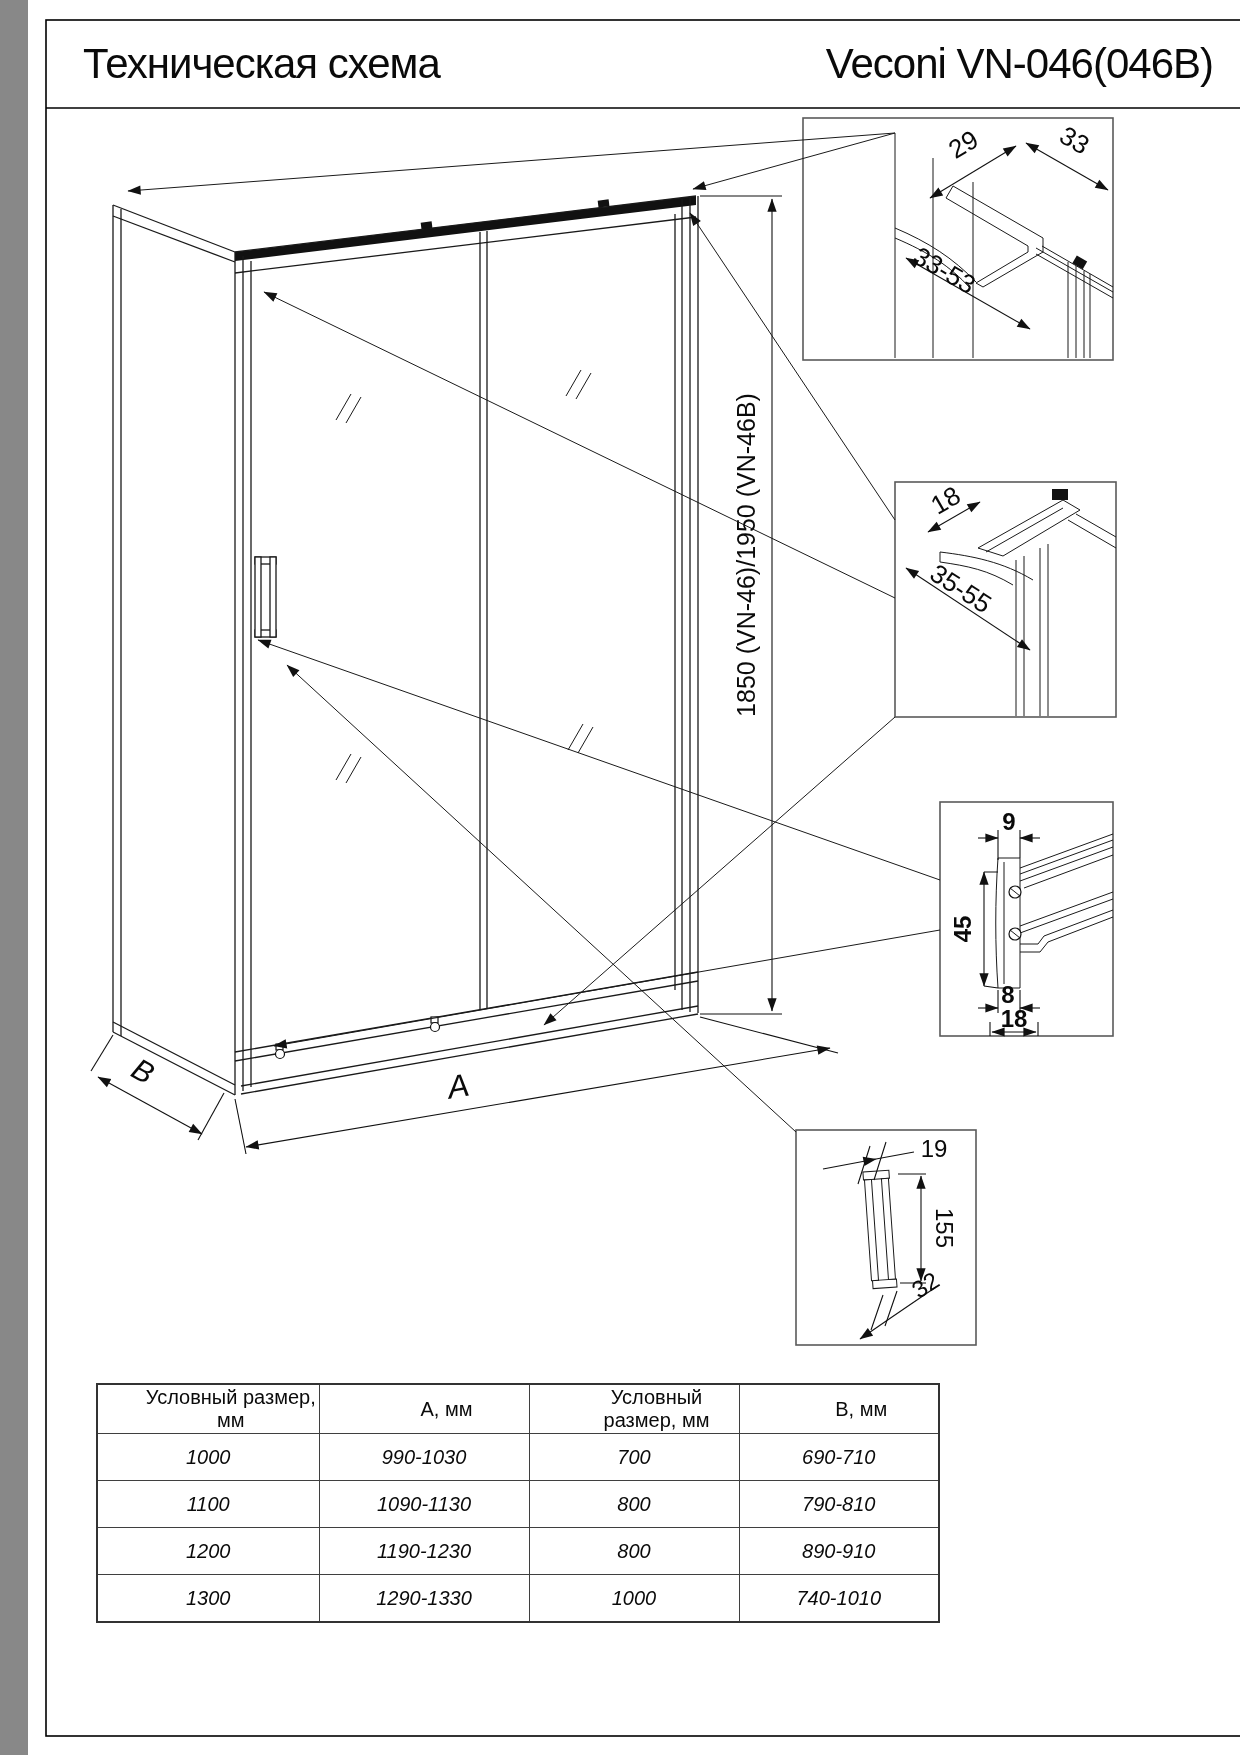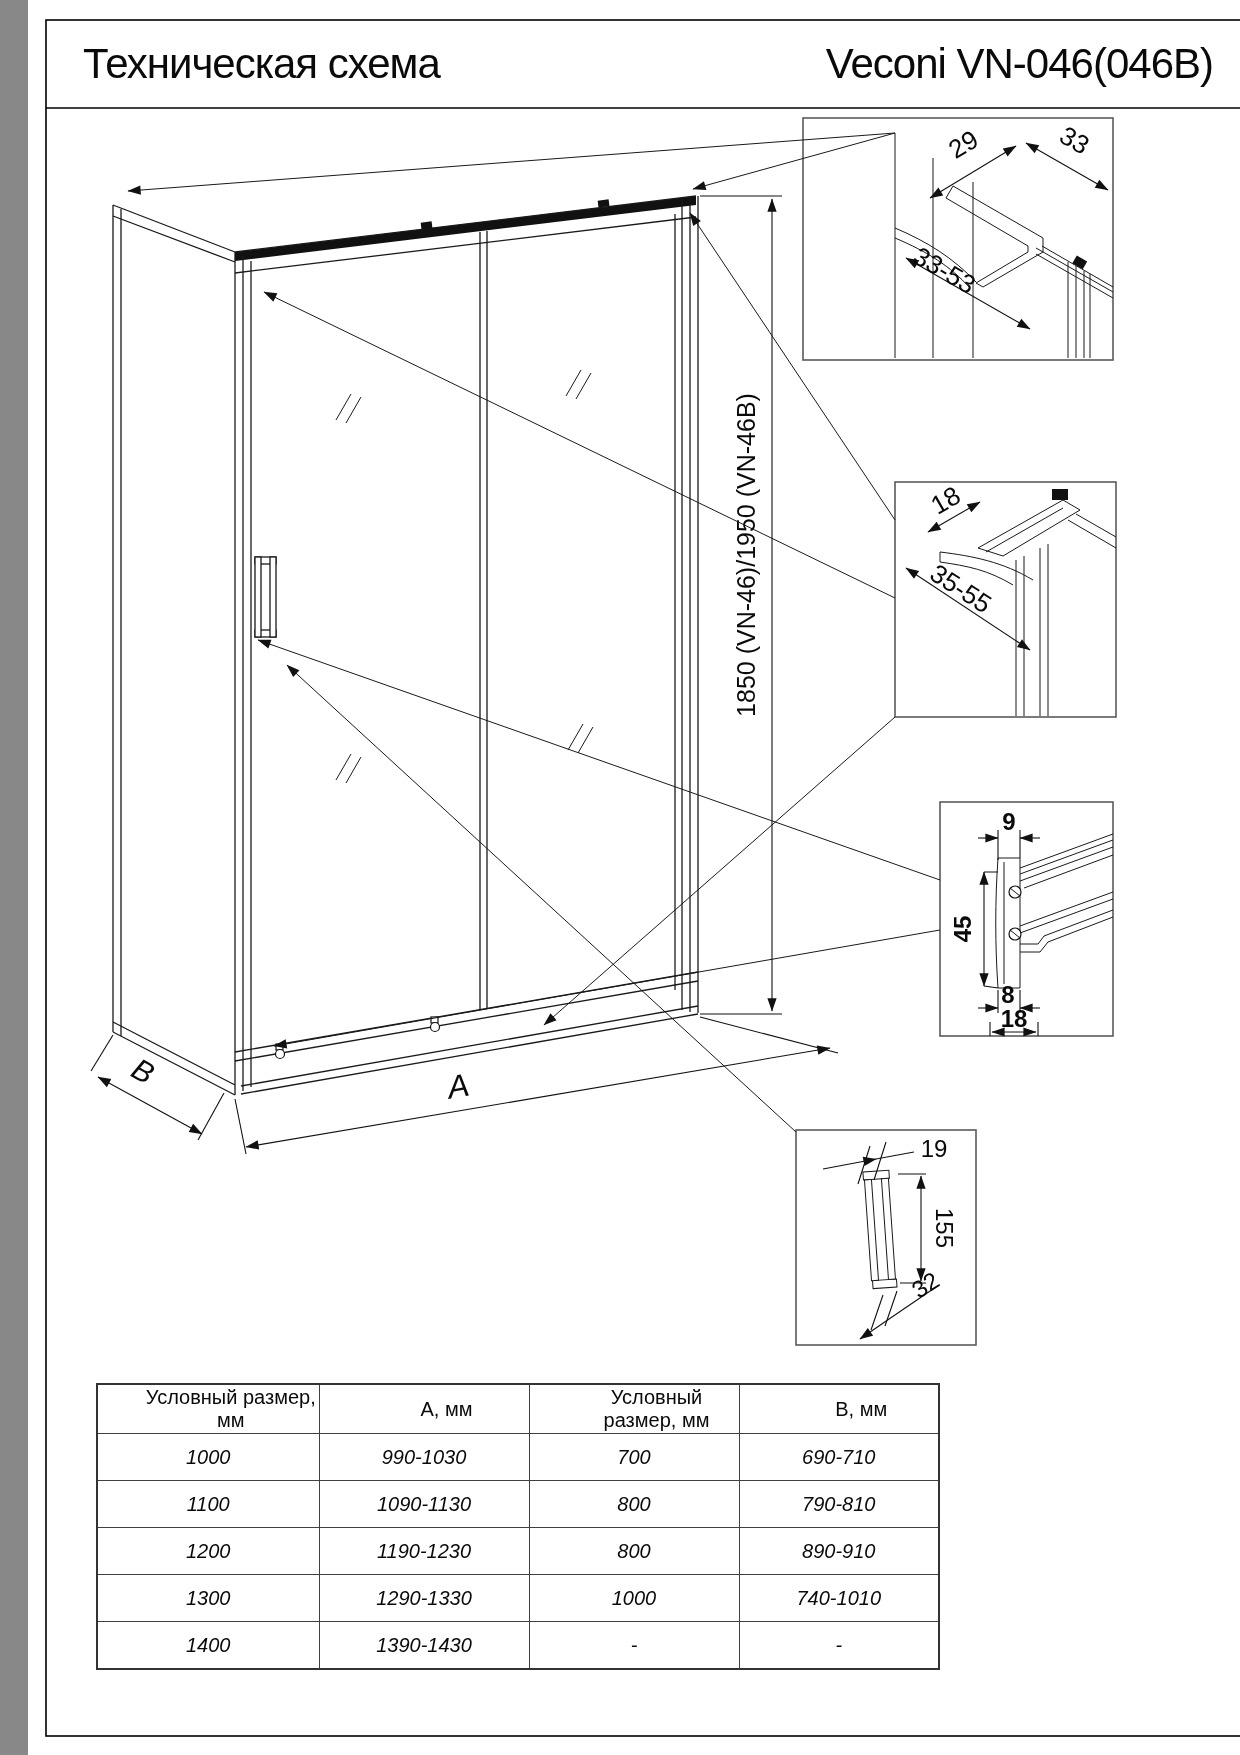--- a/index.html
+++ b/index.html
@@ -264,22 +264,16 @@
         <td>1190-1230</td>
         <td>800</td>
         <td>890-910</td>
       </tr>
       <tr>
         <td>1300</td>
         <td>1290-1330</td>
         <td>1000</td>
         <td>740-1010</td>
       </tr>
-      <tr>
-        <td>1400</td>
-        <td>1390-1430</td>
-        <td>-</td>
-        <td>-</td>
-      </tr>
     </tbody>
   </table>
 
 </div>
 
 </body></html>

